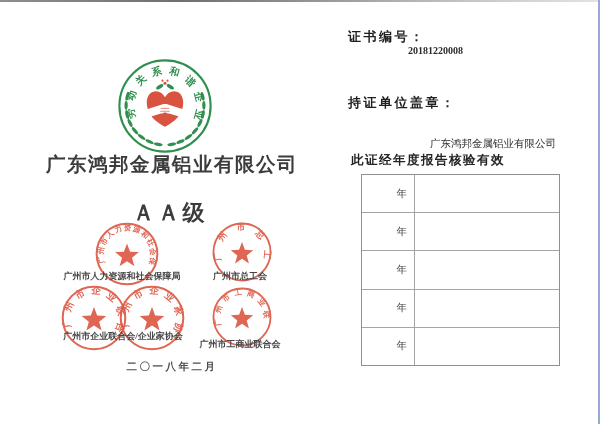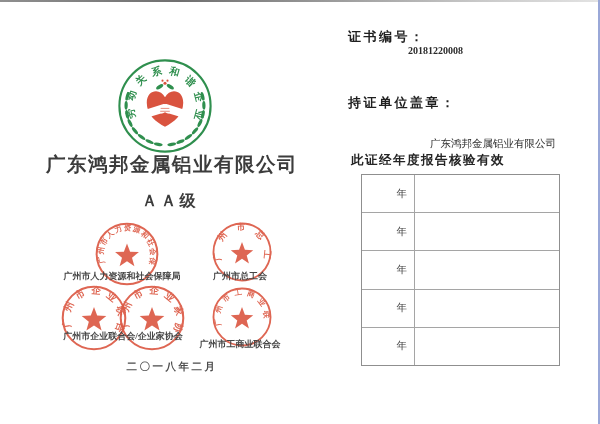--- a/index.html
+++ b/index.html
@@ -7,21 +7,21 @@
     position:relative;width:600px;height:424px;background:#ffffff;
     overflow:hidden;font-family:"Liberation Sans","DejaVu Sans",sans-serif;
   }
   .scan-top{position:absolute;top:0;left:0;width:100%;height:2px;
     background:linear-gradient(to right,#8f8f8f 0%,#6f6f6f 30%,#9a9a9a 55%,#c9c9c9 80%,#e3e3e3 100%);}
   .scan-right{position:absolute;top:0;right:0;width:2px;height:100%;background:#9aa8d8;}
   .abs{position:absolute;}
   .ctr{transform:translateX(-50%);white-space:nowrap;}
 
   .title1{top:151px;left:172px;font-size:19.5px;font-weight:bold;color:#3c3c3c;letter-spacing:1.5px;}
-  .title2{top:191px;left:170px;font-size:16px;font-weight:bold;color:#3c3c3c;letter-spacing:3px;}
+  .title2{top:198px;left:170px;font-size:22px;font-weight:bold;color:#3c3c3c;letter-spacing:3px;}
   .date{top:360px;left:172px;font-size:10.5px;color:#4c4c4c;letter-spacing:2.5px;font-weight:bold;}
 
   .seal{position:absolute;opacity:.92;}
   .seal svg{display:block;width:100%;height:100%;}
   .seal-label{font-size:9px;font-weight:bold;color:#454545;letter-spacing:0;}
 
   .r-label{font-weight:bold;color:#1f1f1f;font-size:13px;letter-spacing:2.5px;}
   .r-value{font-family:"Liberation Serif","DejaVu Serif",serif;color:#2b2b2b;}
   .certno{font-size:10px;font-weight:bold;}
   .holder{font-size:10.5px;}

